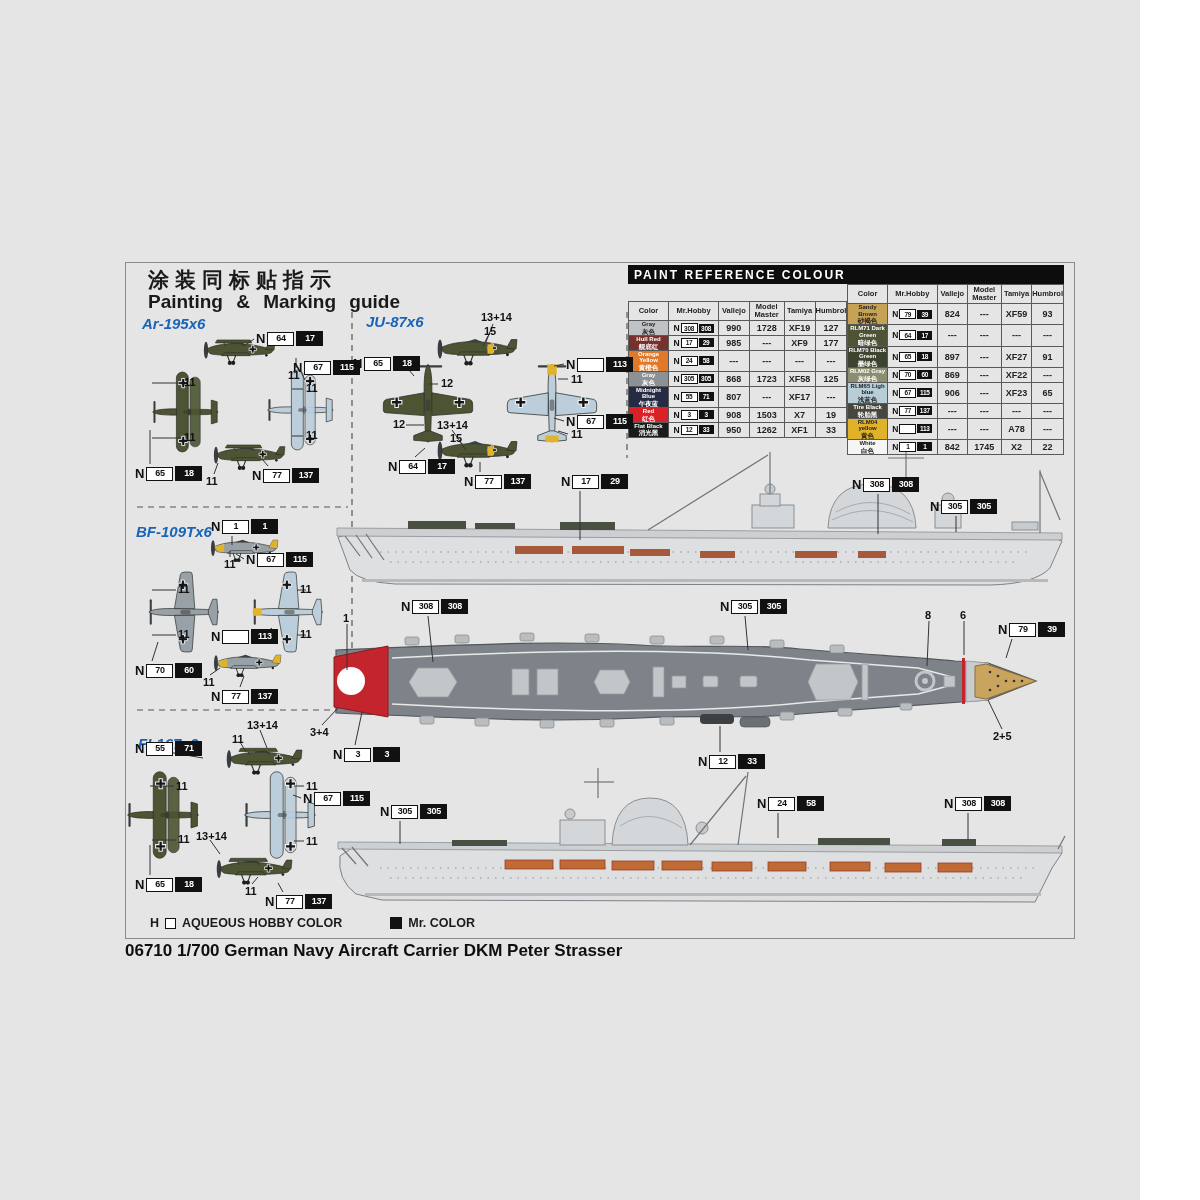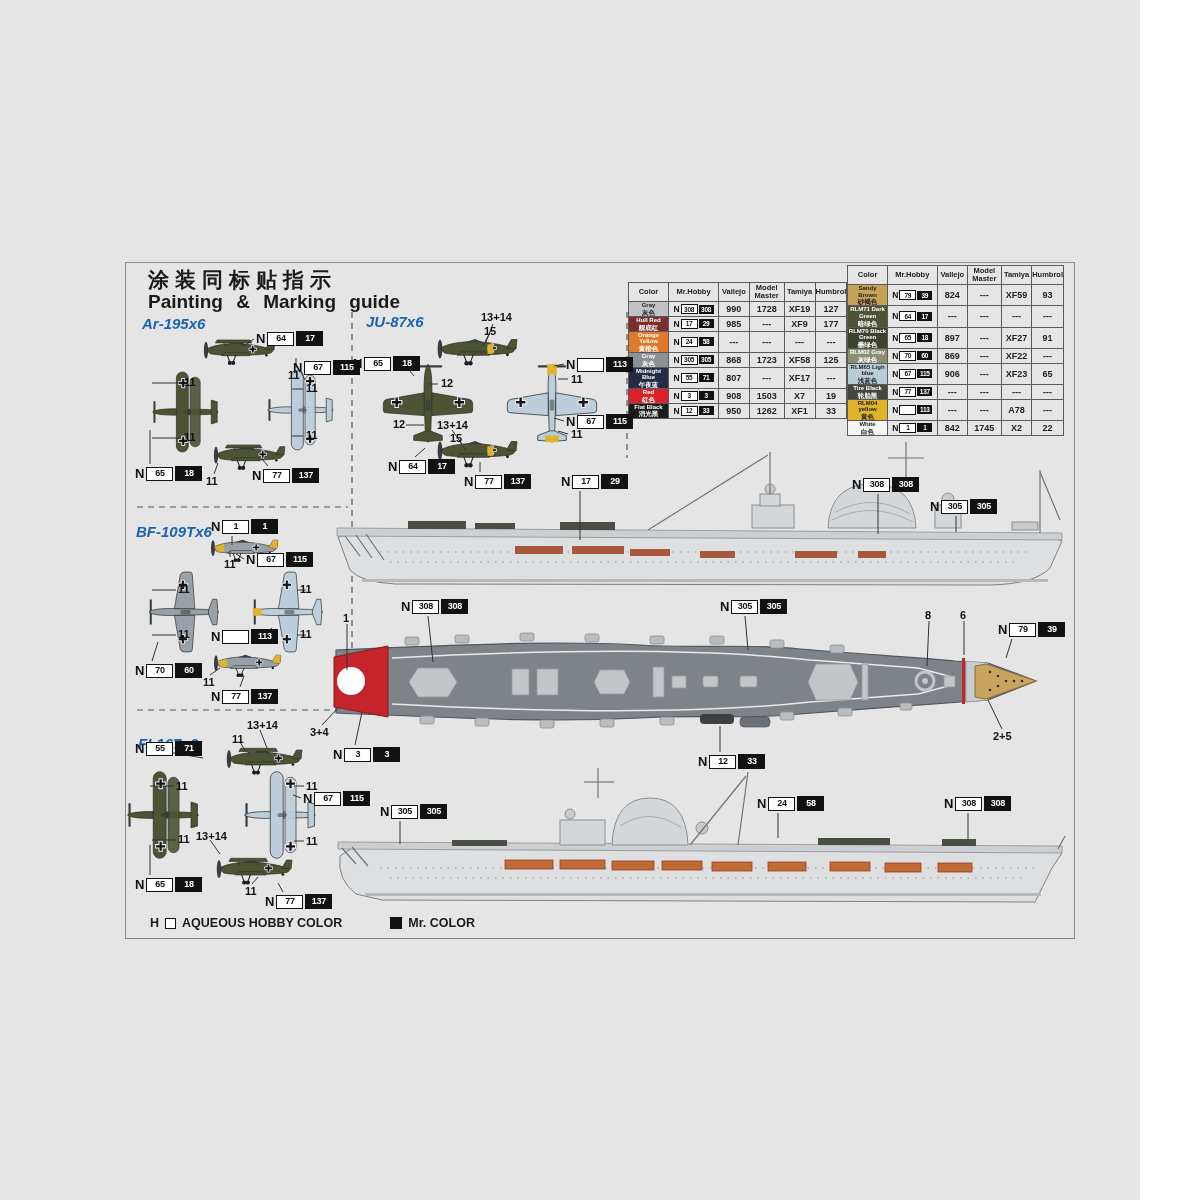--- a/index.html
+++ b/index.html
@@ -391,20 +391,21 @@
 
   <div class="abs title-cn">涂装同标贴指示</div>
   <div class="abs title-en">Painting  &amp;  Marking  guide</div>
 
   <div class="abs sec-title" style="left:142px;top:315px">Ar-195x6</div>
   <div class="abs sec-title" style="left:366px;top:313px">JU-87x6</div>
   <div class="abs sec-title" style="left:136px;top:523px">BF-109Tx6</div>
   <div class="abs sec-title" style="left:138px;top:735px">FI-167x6</div>
 
   <div class="ptable">
+    <div class="pt-title">PAINT  REFERENCE  COLOUR</div>
     <div class="pt-wrap">
       <div id="ptable-left">
           <table>
             <thead>
               <tr>
                 <th style="width:42px">Color</th>
                 <th style="width:51px">Mr.Hobby</th>
                 <th style="width:31px">Vallejo</th>
                 <th style="width:36px">Model<br>Master</th>
                 <th style="width:31px">Tamiya</th>
@@ -844,14 +845,15 @@
 
   <div class="abs legend">
     <span>H</span>
       <span class="boxw"></span>
     <span>AQUEOUS HOBBY COLOR</span>
     <span class="lg-gap"></span>
     <span class="boxb"></span>
     <span>Mr. COLOR</span>
   </div>
 
+  <div class="abs caption">06710 1/700 German Navy Aircraft Carrier DKM Peter Strasser</div>
 
 </div>
 
 </body></html>

